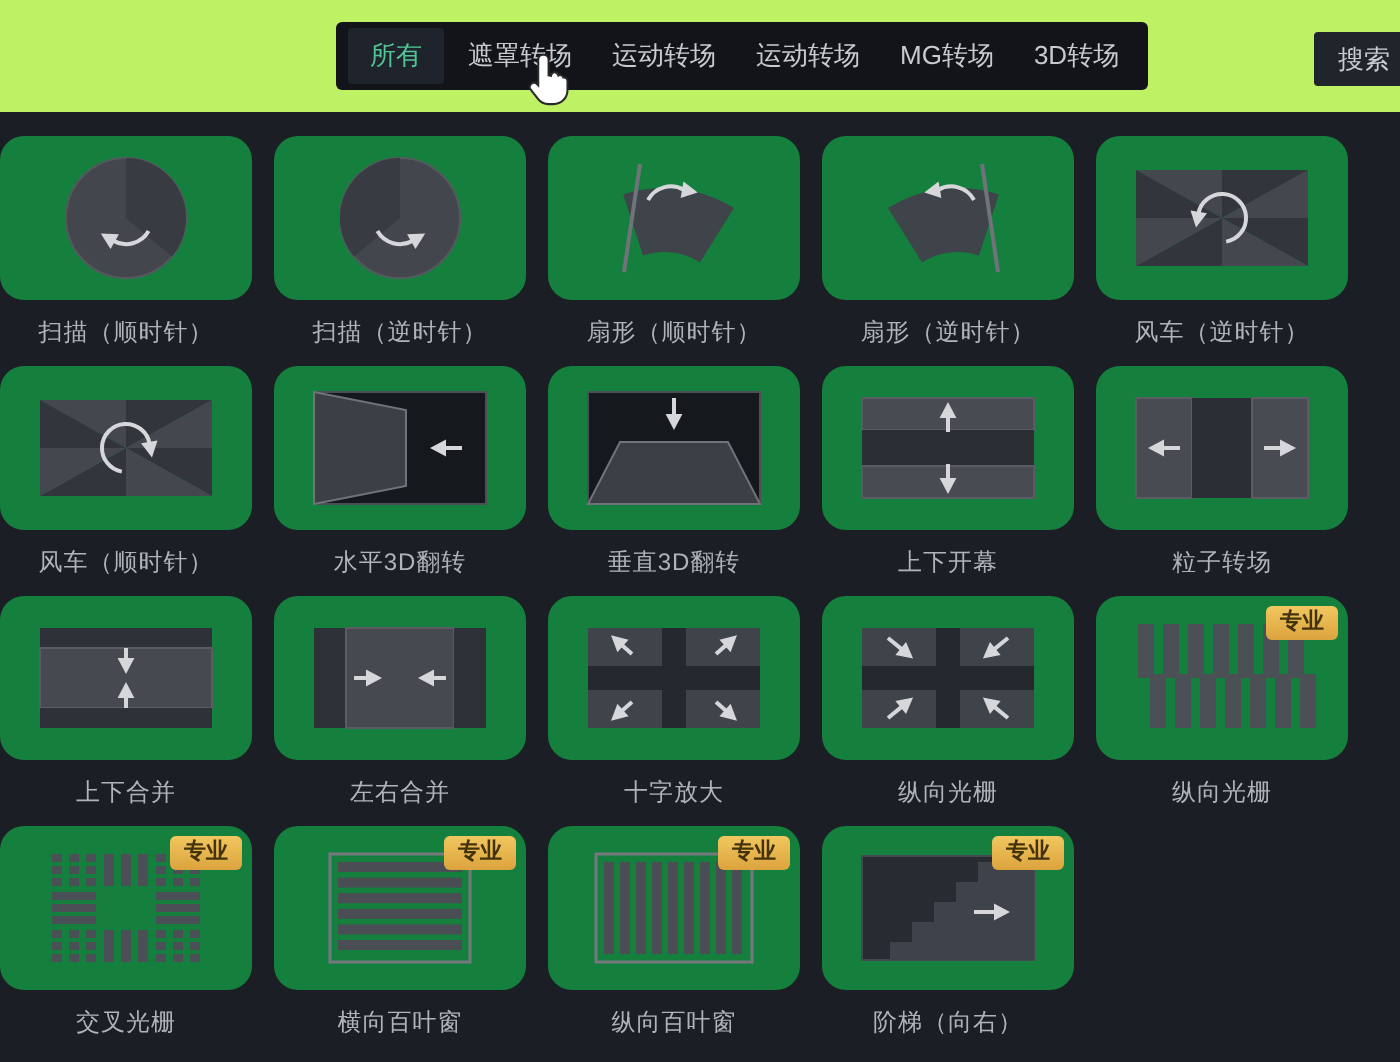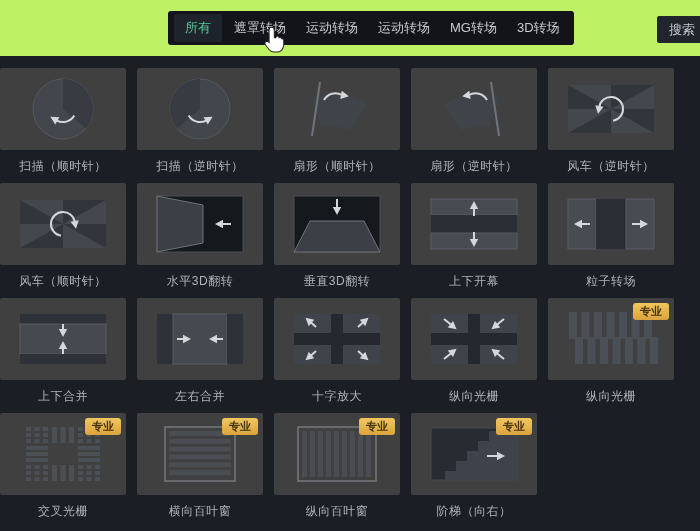--- a/index.html
+++ b/index.html
@@ -28,21 +28,21 @@
     background:#20242b;border-radius:2px;color:#c9ccd1;font-size:13px;
     padding:0 12px;white-space:nowrap;cursor:pointer;
   }
   .grid{
     margin:12px 0 0 0;width:576px;
     display:grid;grid-template-columns:repeat(5,126px);column-gap:11px;row-gap:0;
     align-content:start;
   }
   .cell{height:115px;cursor:pointer;}
   .card{
-    position:relative;width:126px;height:82px;background:#404040;border-radius:2px;
+    position:relative;width:126px;height:82px;background:#15803d;border-radius:12px;
   }
   .card svg{display:block;width:126px;height:82px;}
   .badge{
     position:absolute;top:5px;right:5px;
     background:linear-gradient(180deg,#f1c75f,#dca33d);
     color:#43330a;font-size:11px;font-weight:bold;
     padding:2px 7px;border-radius:3px;line-height:13px;
   }
   .label{
     height:33px;display:flex;align-items:center;justify-content:center;

